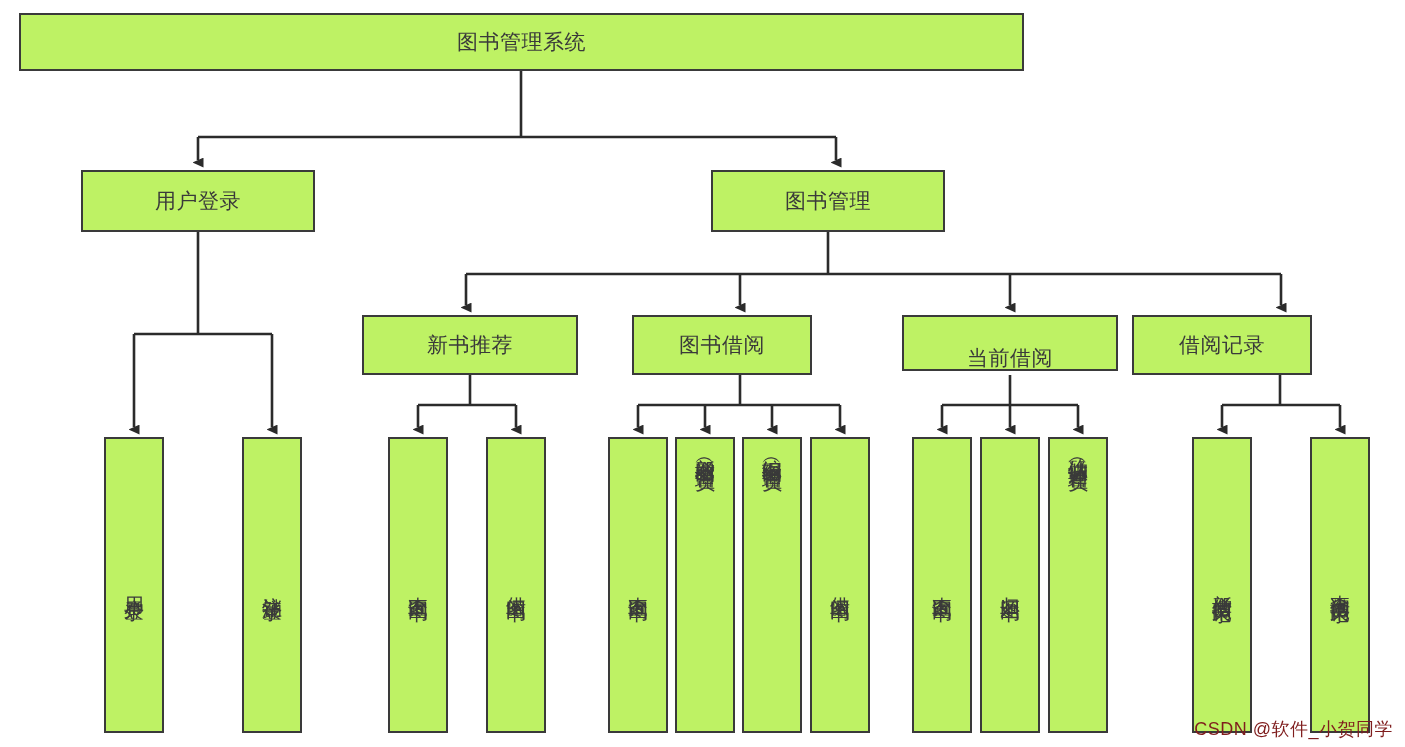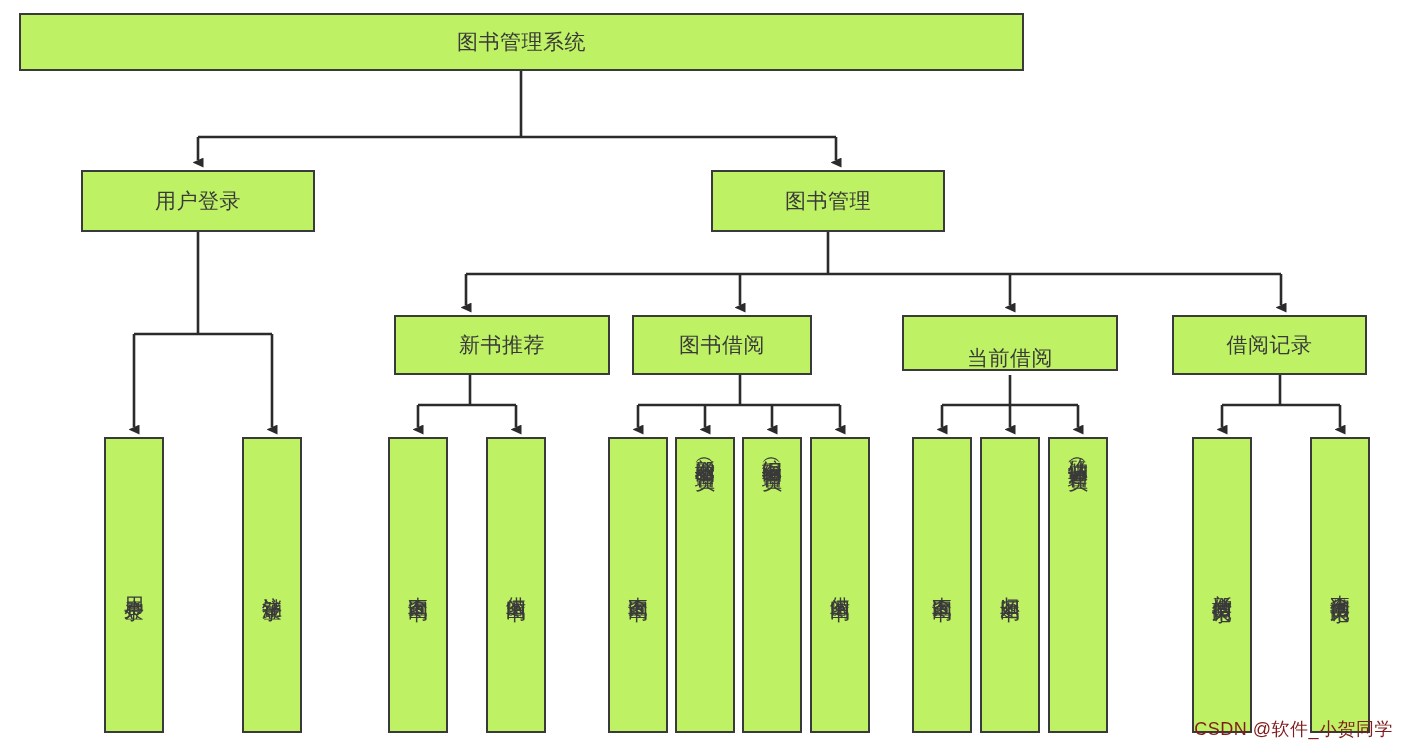--- a/index.html
+++ b/index.html
@@ -132,30 +132,30 @@
     <span class="label">图书管理系统</span>
   </div>
 
   <div class="node" style="left:81px; top:170px; width:234px; height:62px;">
     <span class="label">用户登录</span>
   </div>
   <div class="node" style="left:711px; top:170px; width:234px; height:62px;">
     <span class="label">图书管理</span>
   </div>
 
-  <div class="node" style="left:362px; top:315px; width:216px; height:60px;margin-left:32px;">
+  <div class="node" style="left:362px; top:315px; width:216px; height:60px;">
     <span class="label">新书推荐</span>
   </div>
   <div class="node" style="left:632px; top:315px; width:180px; height:60px;">
     <span class="label">图书借阅</span>
   </div>
   <div class="node" style="left:902px; top:315px; width:216px; height:56px;align-items:flex-end;">
     <span class="label">当前借阅</span>
   </div>
-  <div class="node" style="left:1172px; top:315px; width:195px; height:60px;">
+  <div class="node" style="left:1132px; top:315px; width:180px; height:60px;">
     <span class="label">借阅记录</span>
   </div>
 
   <div class="node leaf centered" style="left:104px; top:437px; width:60px; height:296px;">
     <span class="label">用户登录</span>
   </div>
   <div class="node leaf centered" style="left:242px; top:437px; width:60px; height:296px;">
     <span class="label">注销登录</span>
   </div>
 

